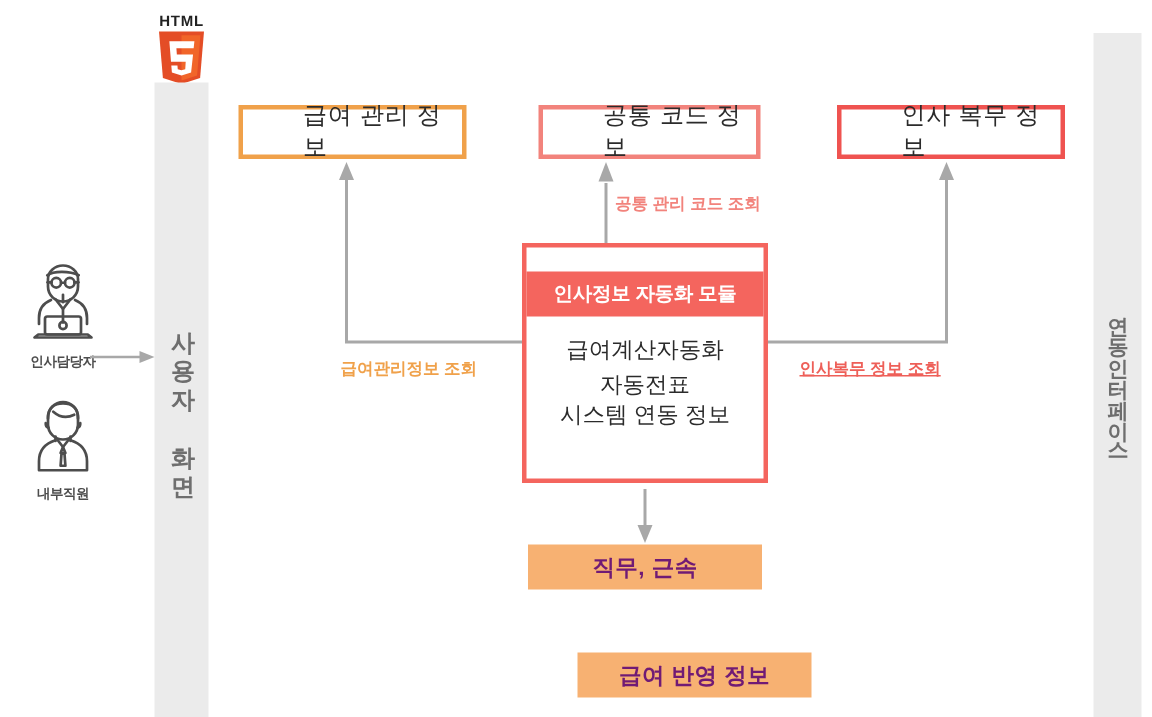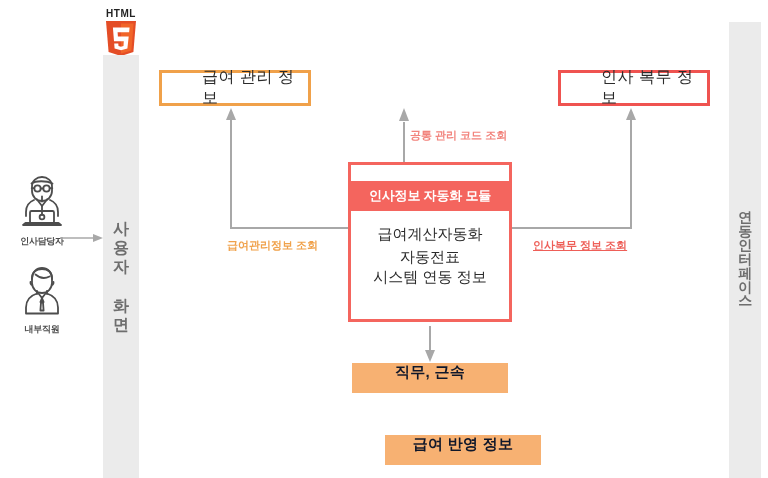--- a/index.html
+++ b/index.html
@@ -78,22 +78,22 @@
   #module-body{
     padding-top:12px;text-align:center;color:#2b2b2b;
     font-size:15px;line-height:1.5;
   }
   #module-body .mline{display:block;}
   #module-body .mline.tight{line-height:1.25;}
 
   
   .fbox{
     position:absolute;left:352px;width:156px;height:30px;
-    background:#f7b172;color:#0f172a;
-    display:flex;justify-content:center;
+    background:#f7b172;color:#701a75;
+    display:flex;align-items:center;justify-content:center;
     font-size:15px;font-weight:700;letter-spacing:0.3px;
     box-sizing:border-box;
   }
   #fbox-1{top:363px;}
   #fbox-2{top:399px;}
   #fbox-3{top:435px;margin-left:33px;}
 
   
   #connectors{position:absolute;left:0;top:0;width:768px;height:478px;}
 
@@ -185,20 +185,23 @@
     <polyline points="512,228 631,228 631,120" fill="none" stroke="#a8a8a8" stroke-width="2"></polyline>
     <path d="M631 108 L626 120 L636 120 Z" fill="#a8a8a8"></path>
 
     <line x1="430" y1="326" x2="430" y2="351" stroke="#a8a8a8" stroke-width="2"></line>
     <path d="M430 362 L425 350 L435 350 Z" fill="#a8a8a8"></path>
   </svg>
 
   <div class="obox" id="box-payroll">
     <span class="obox-label">급여 관리 정보</span>
   </div>
+  <div class="obox" id="box-code">
+    <span class="obox-label">공통 코드 정보</span>
+  </div>
   <div class="obox" id="box-hrduty">
     <span class="obox-label">인사 복무 정보</span>
   </div>
 
   <div id="module">
     <div id="module-header">인사정보 자동화 모듈</div>
     <div id="module-body">
       <span class="mline">급여계산자동화</span>
       <span class="mline">자동전표</span>
       <span class="mline tight">시스템 연동 정보</span>

